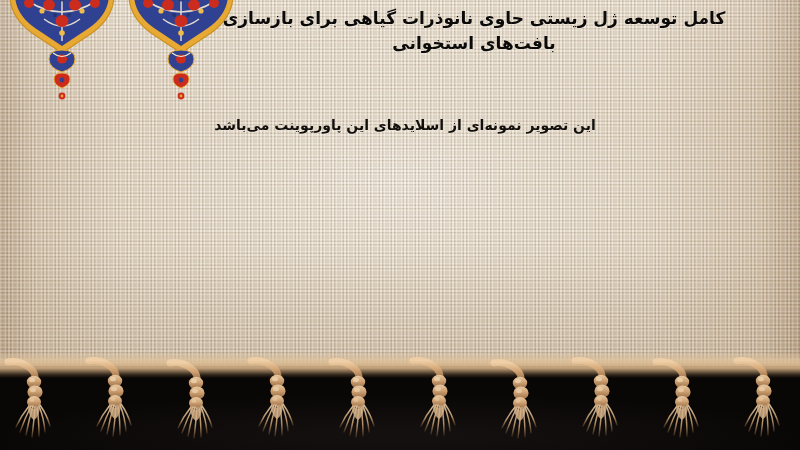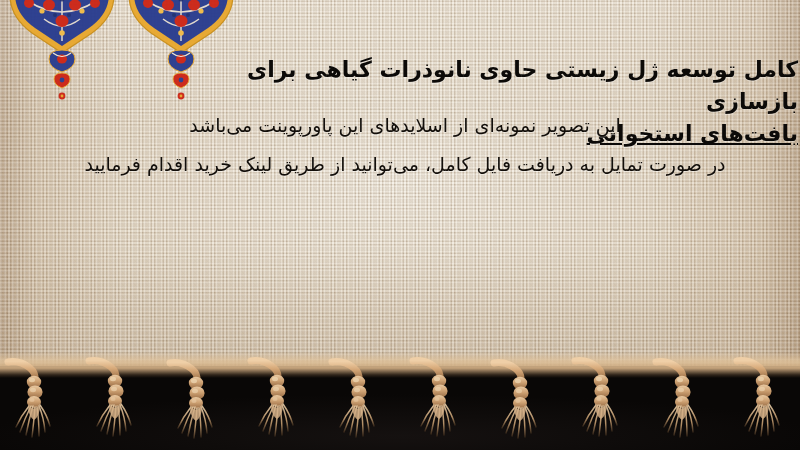--- a/index.html
+++ b/index.html
@@ -111,45 +111,44 @@
 
   
   .ornaments { position: absolute; left: 0; top: -4px; }
 
   
   .title {
     position: absolute;
     left: 150px;
     top: 6px;
     width: 648px;
-    text-align: right;
+    text-align: center;
     color: #0c0a08;
-    font-size: 22px;
+    font-size: 17px;
     font-weight: 700;
     line-height: 1.46;
     letter-spacing: 0px;
     direction: rtl;
     text-shadow: 0 1px 0 rgba(255,255,255,0.35);
-    margin-top: 48px;
-  }
-  .title .line2 { display: block; text-decoration: underline; }
+  }
+  .title .line2 { display: block; }
 
   .body-block {
     position: absolute;
     left: 56px;
     top: 106px;
     width: 690px;
     text-align: center;
     direction: rtl;
     color: #120e0a;
   }
   .body-line {
-    font-size: 19px;
+    font-size: 14px;
     line-height: 39px;
-    font-weight: 400;
+    font-weight: 700;
     text-shadow: 0 1px 0 rgba(255,255,255,0.30);
     white-space: nowrap;
     margin-left: 8px;
   }
 </style>
 </head>
 <body>
 
 <div id="slide">
 
@@ -237,21 +236,20 @@
     </g>
   </svg>
 
   <div class="title">
     <span>کامل توسعه ژل زیستی حاوی نانوذرات گیاهی برای بازسازی</span>
     <span class="line2">بافت‌های استخوانی</span>
   </div>
 
   <div class="body-block">
     <div class="body-line">این تصویر نمونه‌ای از اسلایدهای این پاورپوینت می‌باشد</div>
-    <div class="body-line">در صورت تمایل به دریافت فایل کامل، می‌توانید از طریق لینک خرید اقدام فرمایید</div>
   </div>
 
   <div class="black-band"></div>
   <div class="fringe-edge"></div>
 
   <svg style="position:absolute;left:0;top:352px" width="800" height="98" viewBox="0 0 800 98">
     <defs>
       <linearGradient id="ropeG" x1="0" y1="0" x2="0" y2="1">
         <stop offset="0%" stop-color="#f0d0a8"></stop>
         <stop offset="45%" stop-color="#d6a878"></stop>

